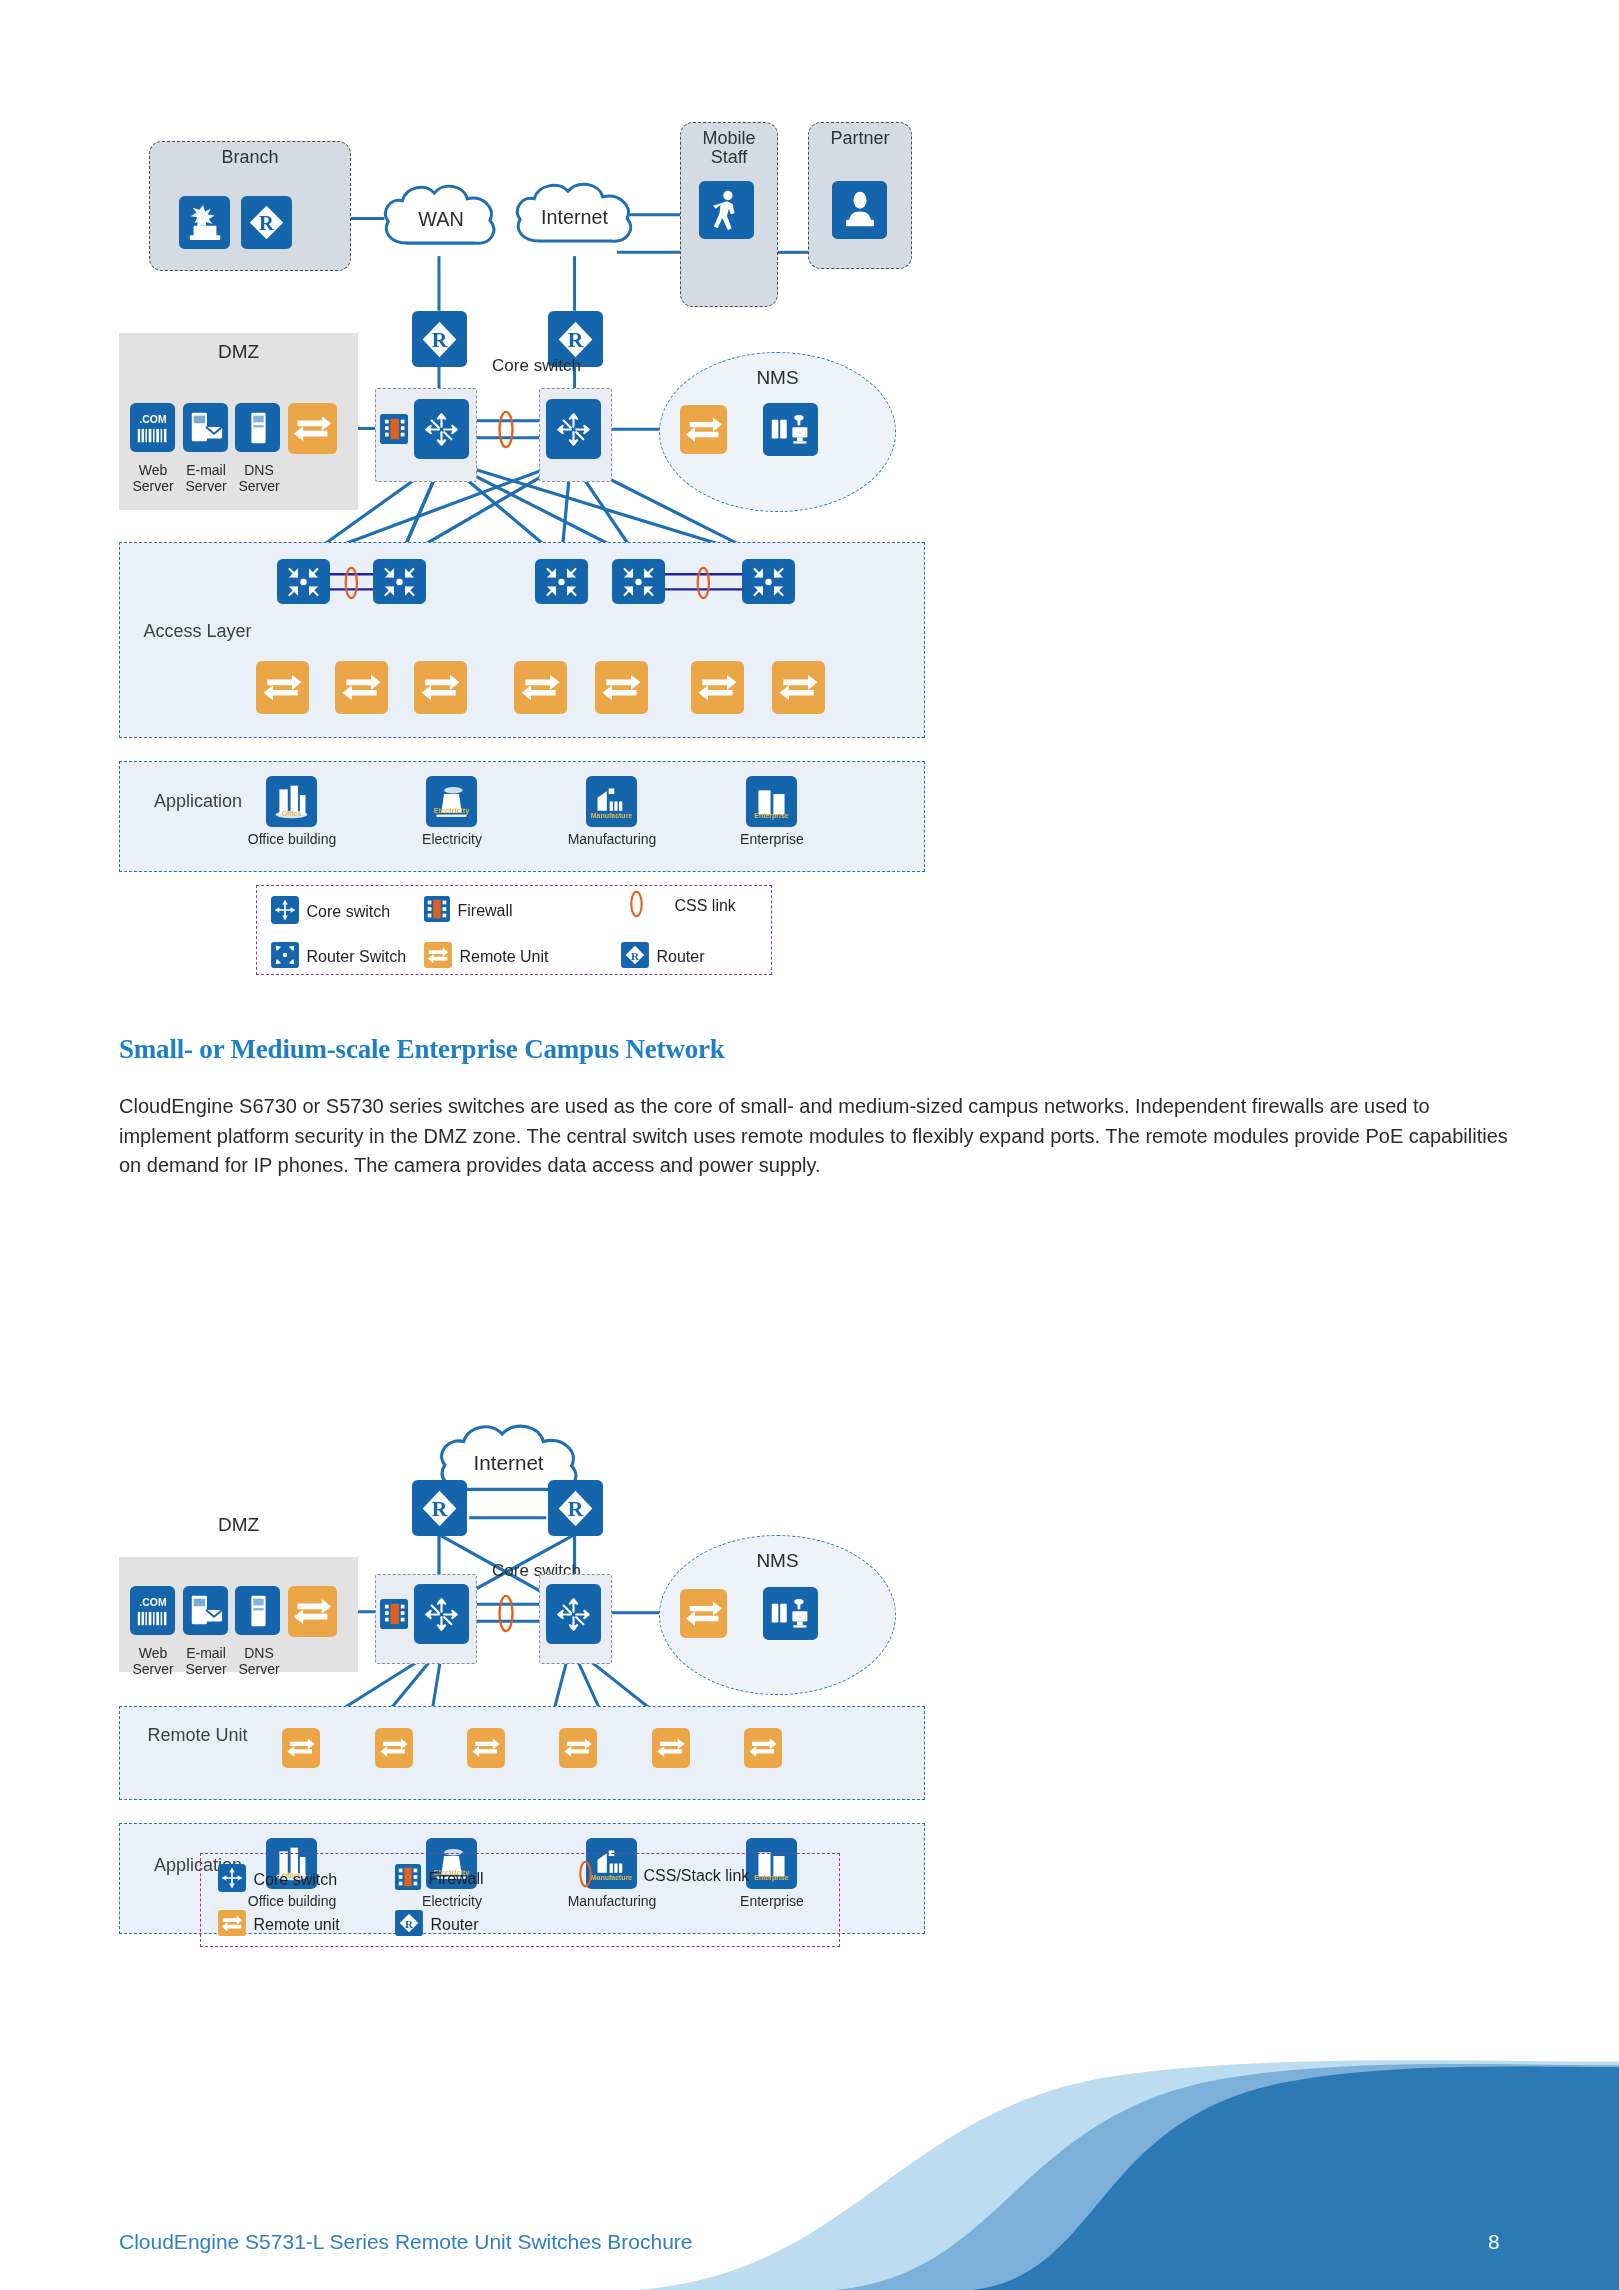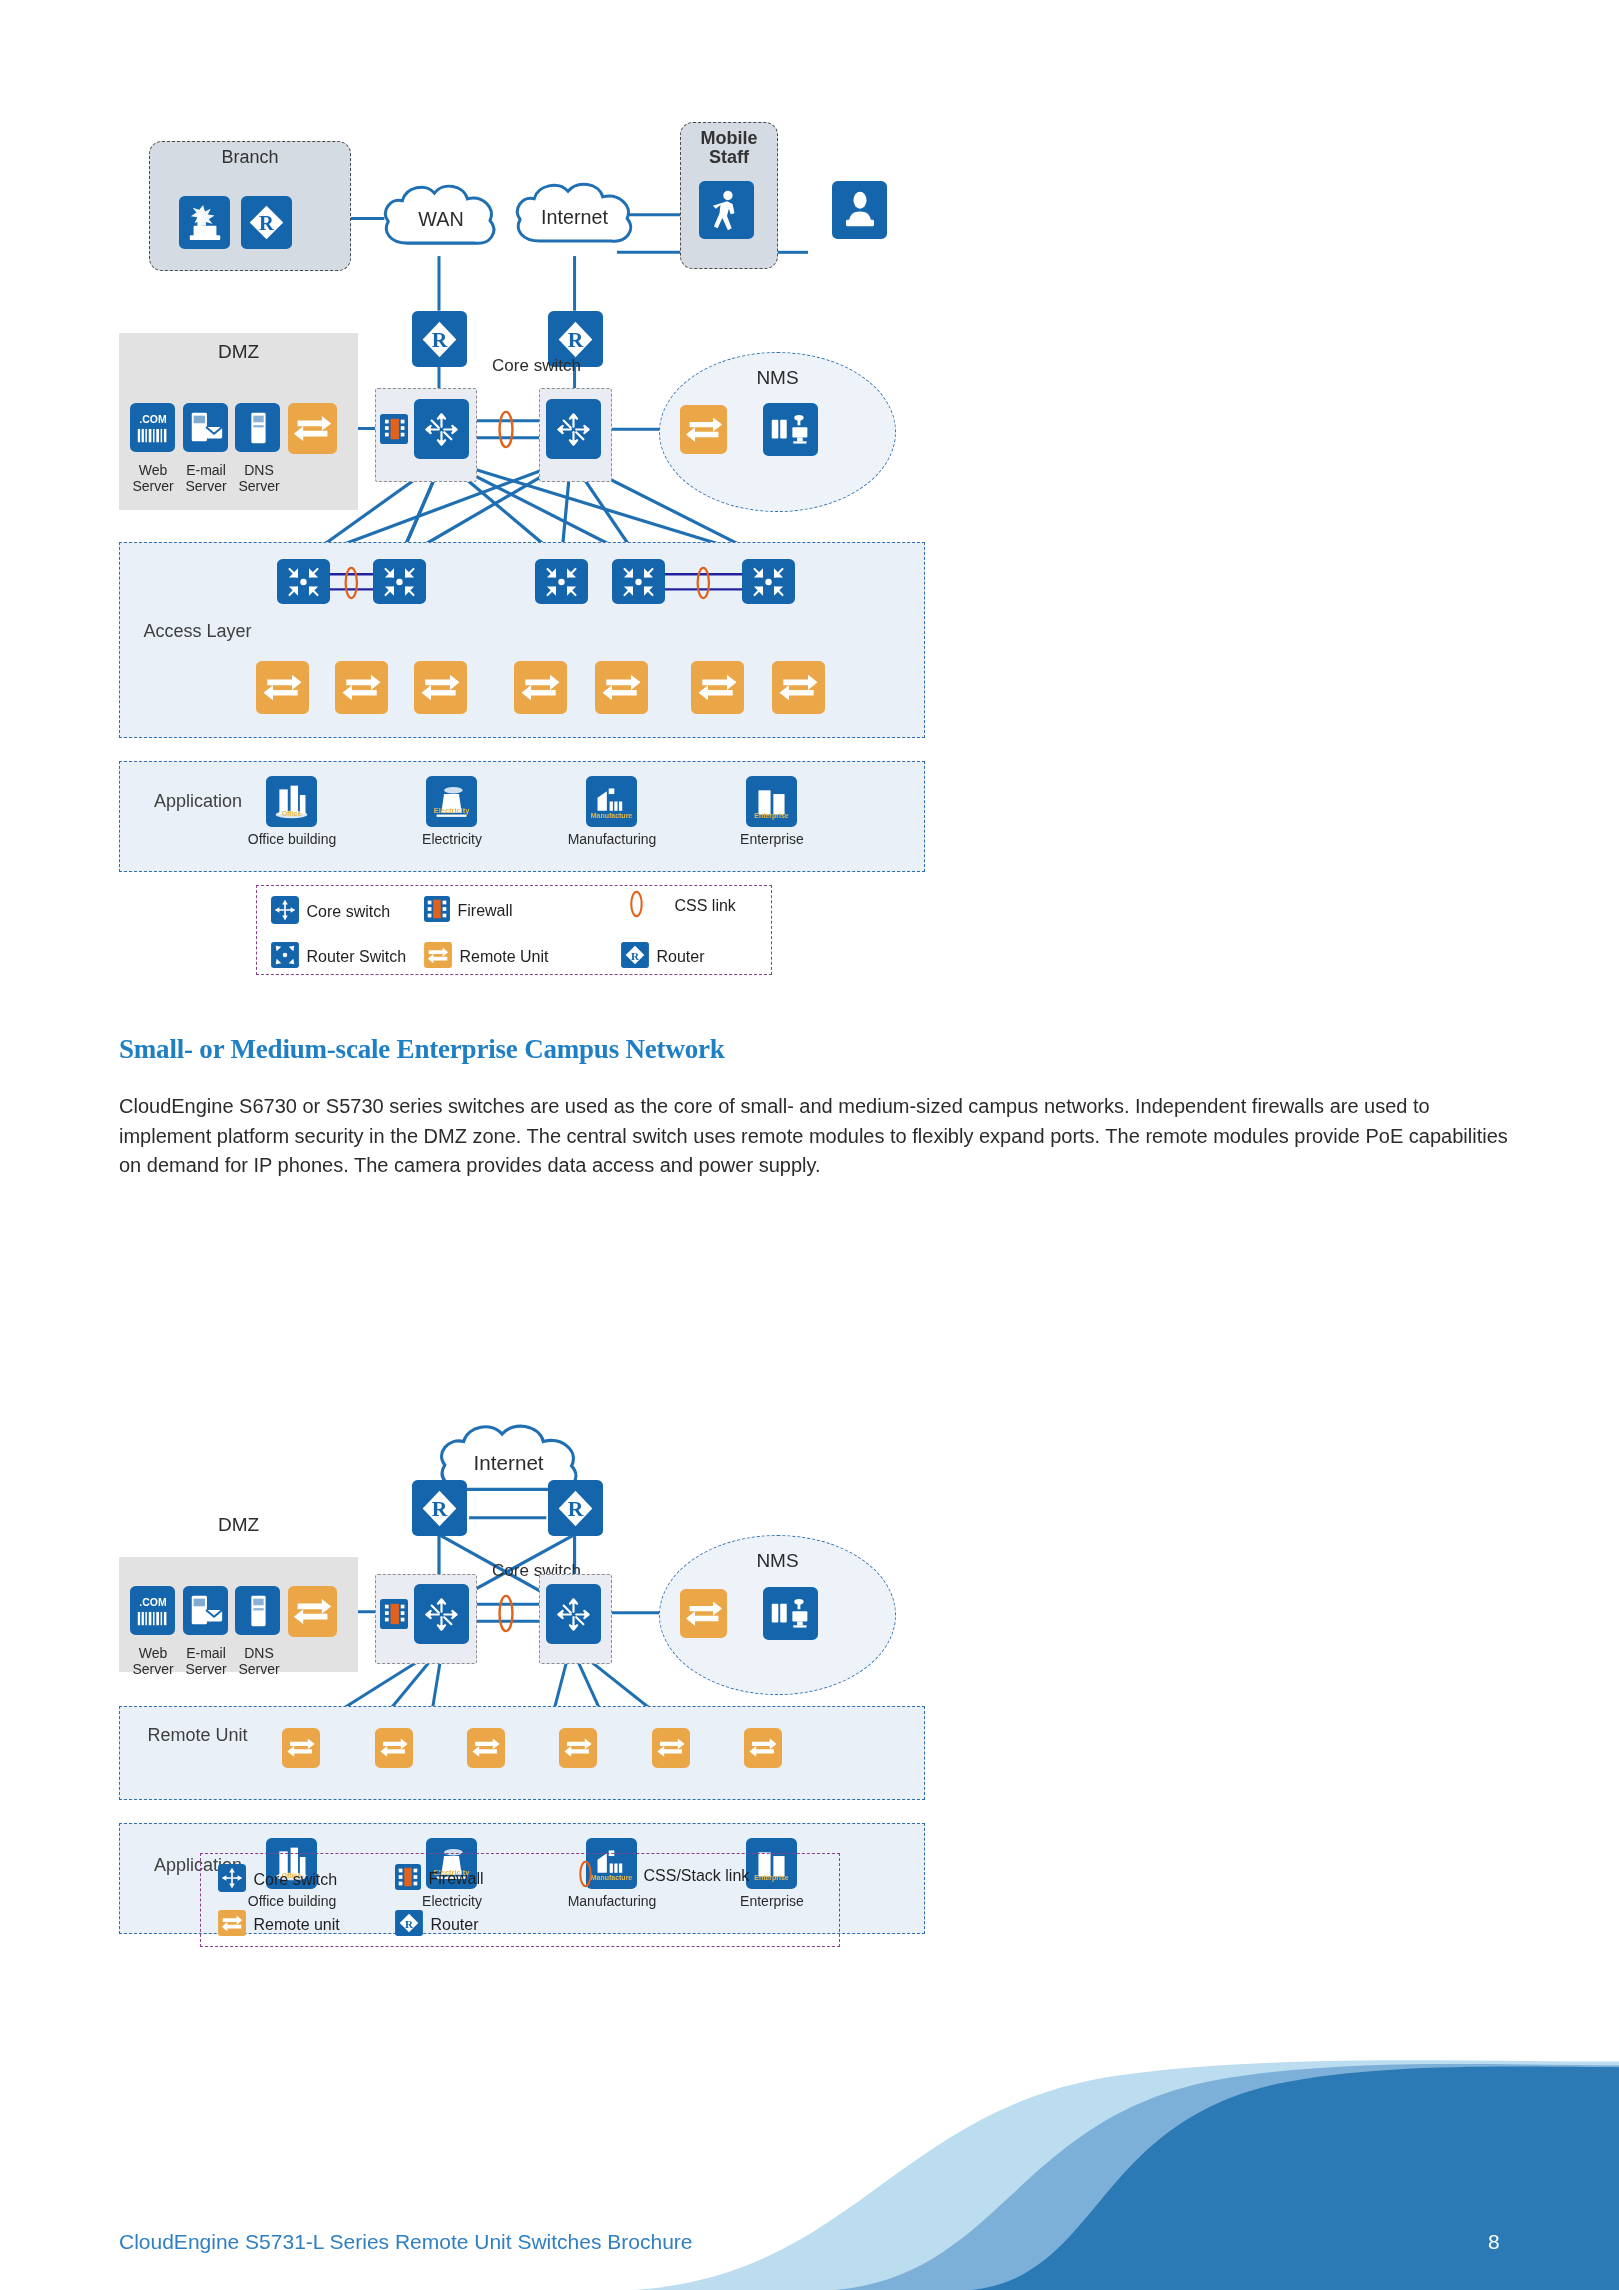--- a/index.html
+++ b/index.html
@@ -181,33 +181,36 @@
       </svg>
     </div>
 
     <div class="node" style="left:506px; top:175px;">
       <svg width="139" height="87" viewBox="0 0 148 92">
         <path d="M36,70 C17,70 9,58 15,47 C7,36 17,22 30,25 C34,10 56,6 66,17 C76,5 99,8 103,23 C120,19 135,32 129,46 C139,58 128,72 112,70 Z" fill="#ffffff" stroke="#1f6fb2" stroke-width="3.2"></path>
         <text x="73" y="52" font-family="Liberation Sans, sans-serif" font-size="21" fill="#2b2b2b" text-anchor="middle">Internet</text>
       </svg>
     </div>
 
-    <div class="zone" style="left:680px; top:122px; width:98px; height:147px;font-weight:bold;">
+    <div class="zone" style="left:680px; top:122px; width:98px; height:185px;">
       <div class="zone-label" style="white-space:pre-line;">Mobile
 Staff</div>
     </div>
     <div class="icon-box" style="left:699px; top:181px; width:55px; height:58px;">
       <svg width="36" height="43" viewBox="0 0 38 46">
         <g fill="#ffffff">
           <circle cx="20" cy="7" r="5"></circle>
           <path d="M19 13 l6 3 2 10 -4 1 -2-6 -2 8 5 13 -4 2 -6-13 -5 11 -4-2 6-14 1-9 -5 4 -3-3z"></path>
         </g>
       </svg>
     </div>
 
+    <div class="zone" style="left:808px; top:122px; width:104px; height:147px;">
+      <div class="zone-label">Partner</div>
+    </div>
     <div class="icon-box" style="left:832px; top:181px; width:55px; height:58px;">
       <svg width="40" height="41" viewBox="0 0 42 44">
         <g fill="#ffffff">
           <ellipse cx="21" cy="11" rx="7" ry="9"></ellipse>
           <path d="M9 34 c1-8 5-11 12-11 s11 3 12 11 z"></path>
           <rect x="6" y="32" width="30" height="7" rx="1.5"></rect>
         </g>
       </svg>
     </div>
 

